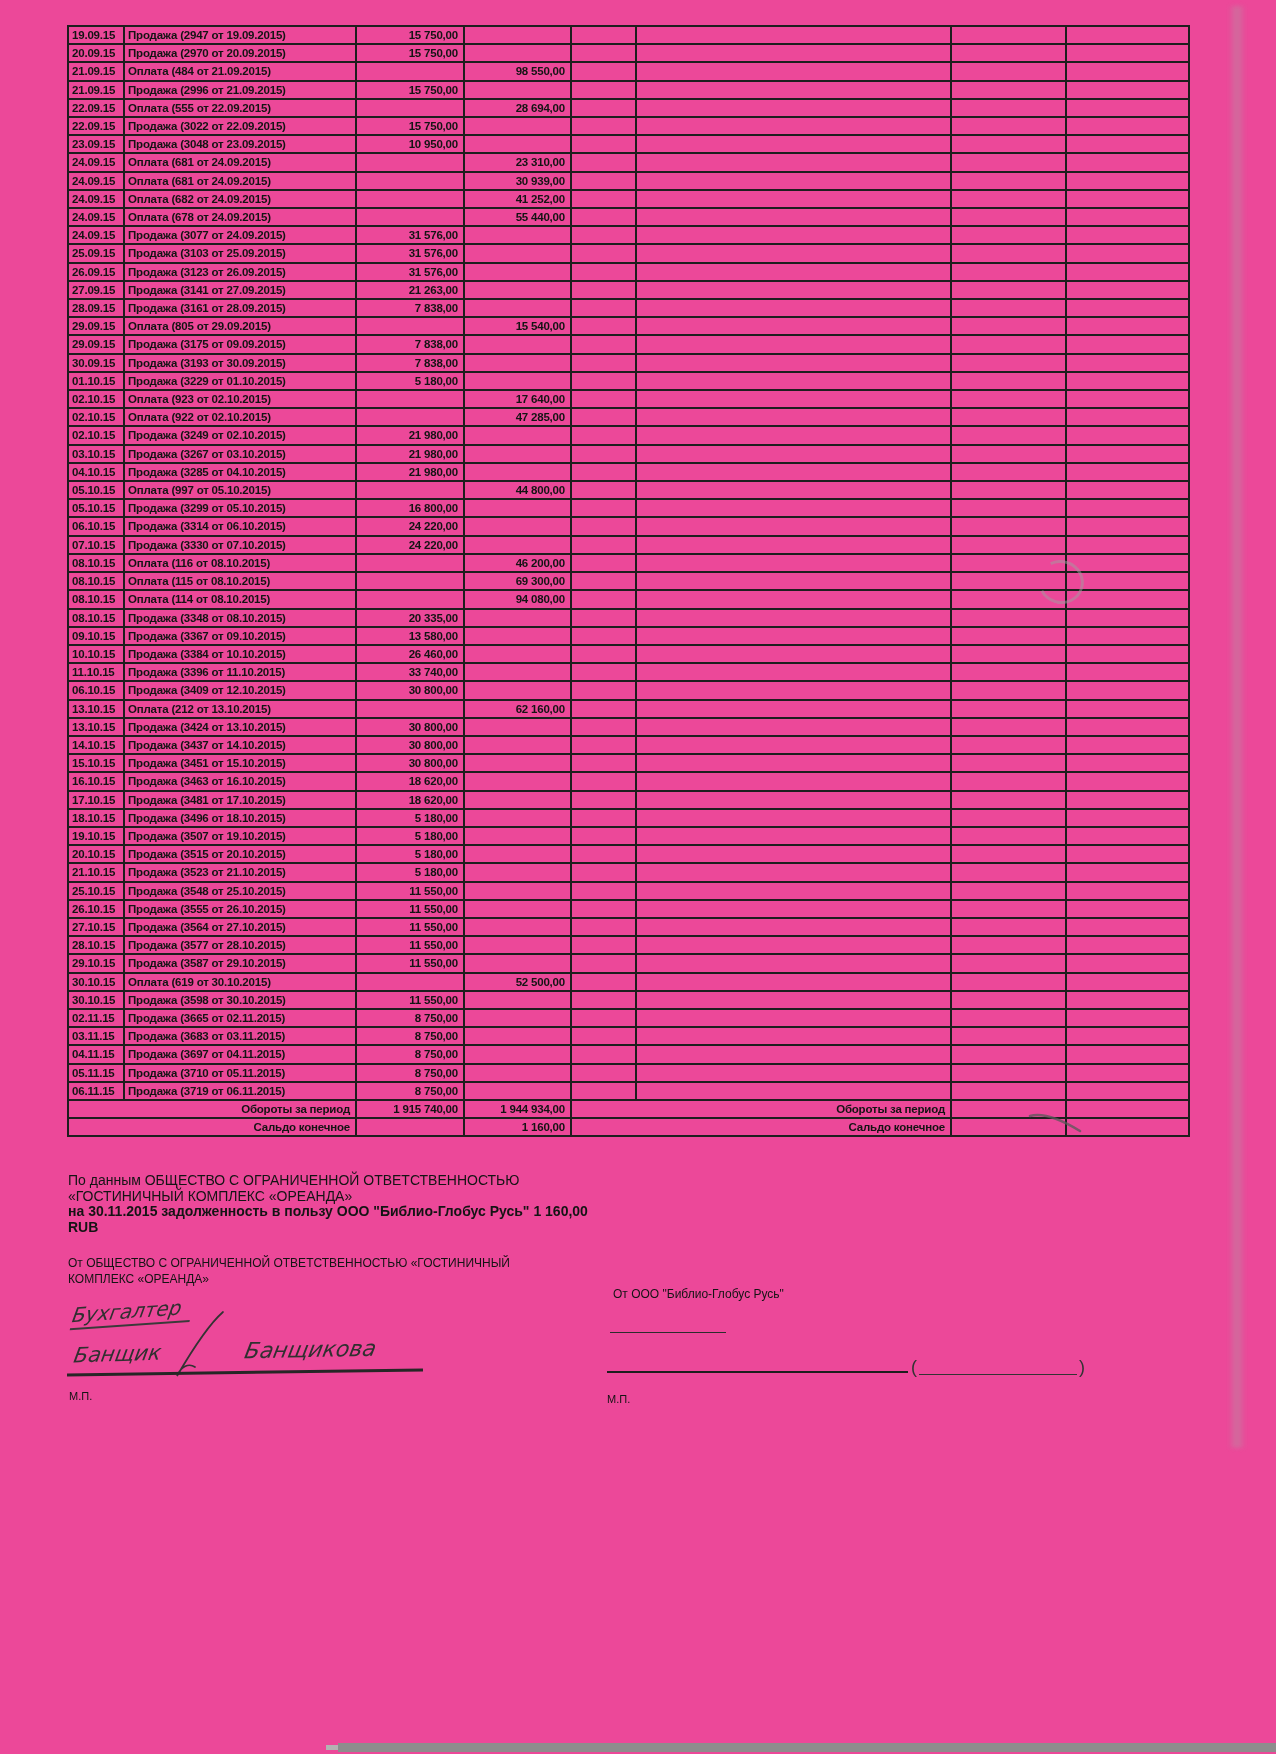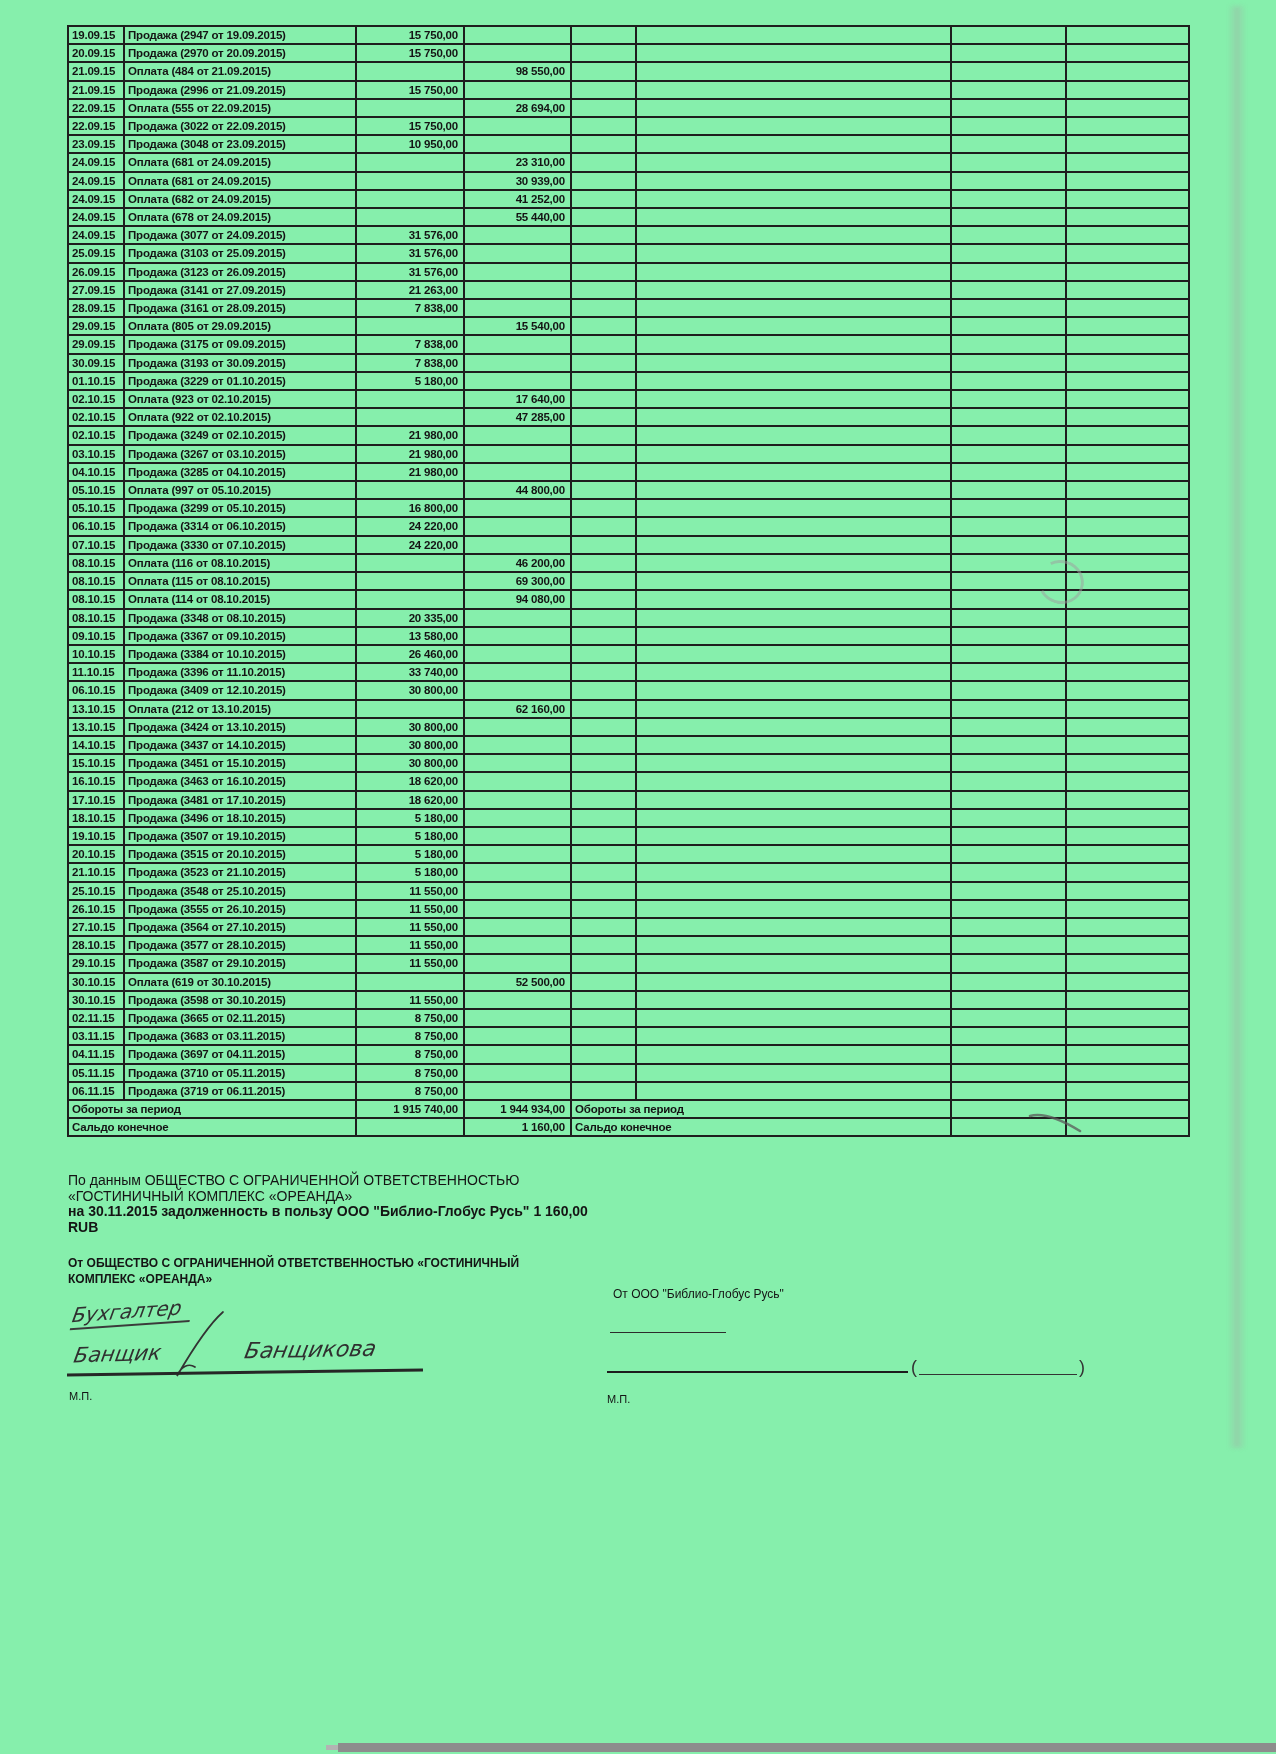--- a/index.html
+++ b/index.html
@@ -1,20 +1,20 @@
 <!DOCTYPE html>
 <html lang="ru"><head>
 <meta charset="utf-8">
 <style>
   html,body{margin:0;padding:0;background:#e8e8e6;}
   .page{
     position:relative;
     width:1276px;height:1754px;
     margin:0 auto;
-    background:#86efac;
+    background:#ec4899;
     overflow:hidden;
     font-family:"Liberation Sans","DejaVu Sans",sans-serif;
     color:#141414;
   }
   
   table.recon{
     position:absolute;left:67px;top:25px;
     width:1121px;
     border-collapse:collapse;table-layout:fixed;
   }
@@ -22,26 +22,26 @@
     border:2px solid #1e1e1e;
     height:16.2px;line-height:16.2px;
     padding:0 5px 0 3px;
     font-size:11.5px;font-weight:bold;
     white-space:nowrap;overflow:hidden;
     vertical-align:middle;
     letter-spacing:-0.2px;
   }
   td.l{text-align:left;}
   td.r{text-align:right;}
-  tr.totals td{font-weight:bold;}
+  tr.totals td{font-weight:bold;text-align:right;}
   
   .summary{position:absolute;left:68px;top:1173px;width:560px;font-size:14px;line-height:15.5px;}
   .summary .n{font-weight:normal;}
   .summary .b{font-weight:bold;}
-  .party-left{position:absolute;left:68px;top:1256px;width:500px;font-size:12px;line-height:15.5px;font-weight:bold;}
+  .party-left{position:absolute;left:68px;top:1256px;width:500px;font-size:12px;line-height:15.5px;font-weight:normal;}
   .party-right{position:absolute;left:613px;top:1287px;font-size:12px;font-weight:normal;}
   .stamp-left{position:absolute;left:69px;top:1390px;font-size:11px;}
   .stamp-right{position:absolute;left:607px;top:1393px;font-size:11px;}
   
   .hw{position:absolute;font-family:"DejaVu Sans",sans-serif;font-style:italic;color:#303030;}
   .hw-role{left:72px;top:1299px;font-size:20px;transform:rotate(-4deg) skewX(-14deg);border-bottom:2px solid #3a3a3a;padding:0 10px 1px 0;}
   .hw-name1{left:74px;top:1342px;font-size:21px;transform:rotate(-2deg) skewX(-12deg);}
   .hw-name2{left:245px;top:1337px;font-size:22px;transform:rotate(-1deg) skewX(-12deg);}
   .hw-underline{position:absolute;left:67px;top:1371px;width:356px;border-top:3px solid #262626;transform:rotate(-0.8deg);}
   .hw-flourish{position:absolute;left:165px;top:1308px;}

